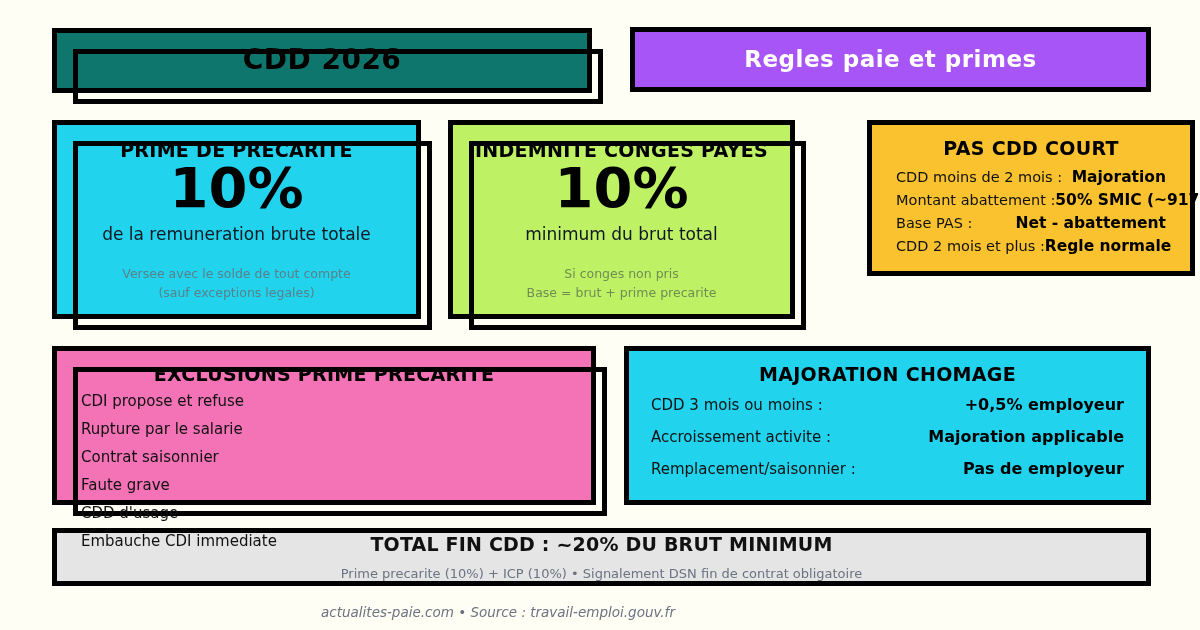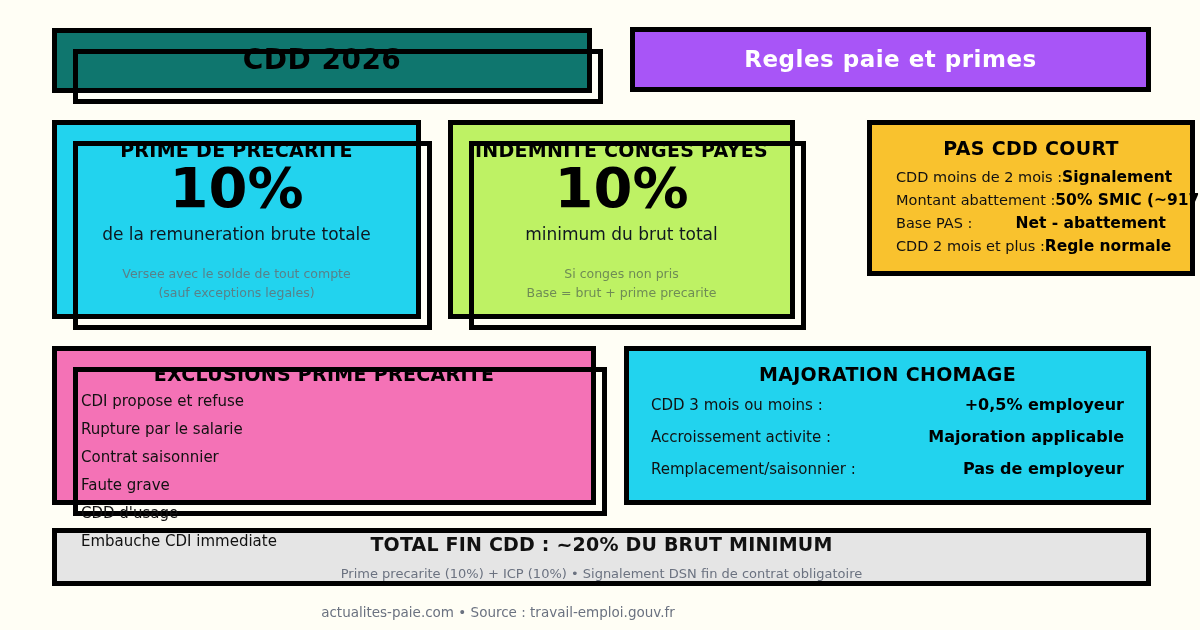--- a/index.html
+++ b/index.html
@@ -233,20 +233,21 @@
 
   
   #footer {
     position: absolute;
     left: 0;
     top: 604px;
     width: 996px;
     text-align: center;
     font-size: 13.5px;
     color: #6b7280;
+    font-style: italic;
   }
 </style>
 </head>
 <body>
 
 <div id="page">
 
   <div class="nb hdr" id="card-cdd2026">
     <div class="hdr-title">CDD 2026</div>
   </div>
@@ -273,21 +274,21 @@
       <div>Si conges non pris</div>
       <div>Base = brut + prime precarite</div>
     </div>
   </div>
 
   <div class="nb kv-card" id="card-pas">
     <div class="kv-title">PAS CDD COURT</div>
     <div class="kv-rows">
       <div class="kv-row">
         <span class="kv-k">CDD moins de 2 mois :</span>
-        <span class="kv-v">Signalement</span>
+        <span class="kv-v">Majoration</span>
       </div>
       <div class="kv-row">
         <span class="kv-k">Montant abattement :</span>
         <span class="kv-v">50% SMIC (~917 EUR)</span>
       </div>
       <div class="kv-row">
         <span class="kv-k">Base PAS :</span>
         <span class="kv-v">Net - abattement</span>
       </div>
       <div class="kv-row">

